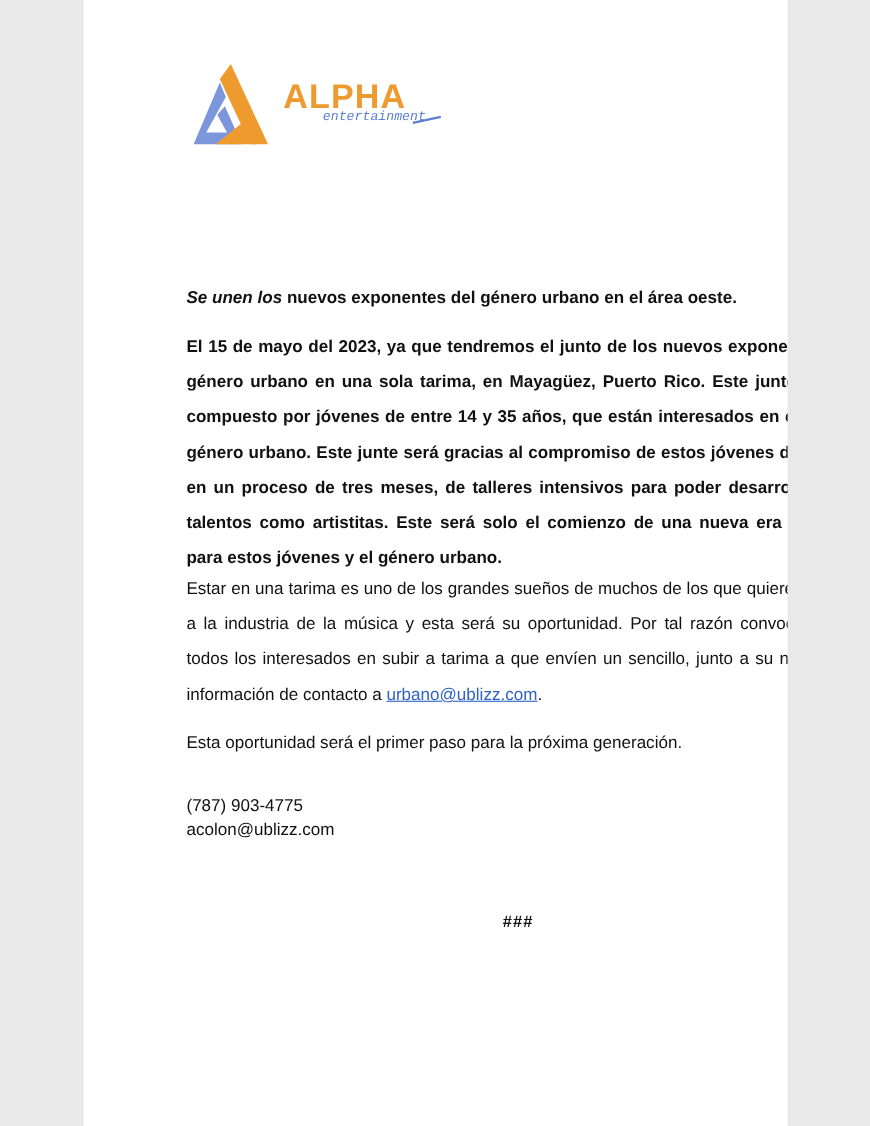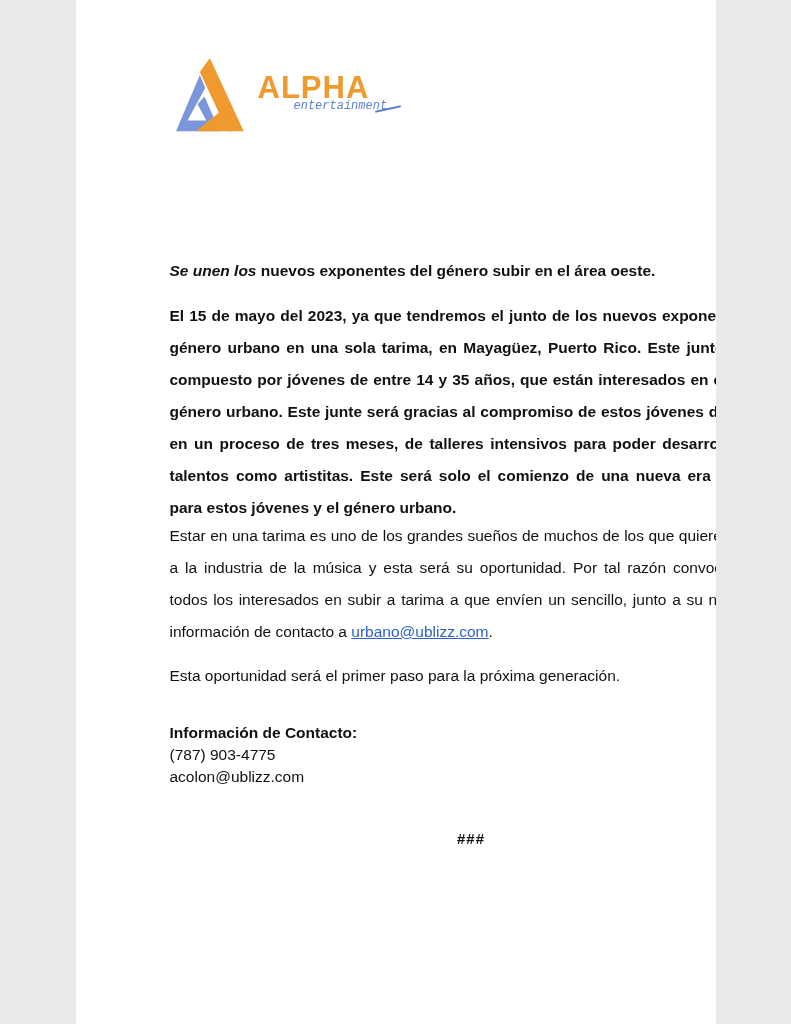--- a/index.html
+++ b/index.html
@@ -126,32 +126,31 @@
       <div class="tagline">
         <span>entertainment</span>
         <span class="tagline-swash"></span>
       </div>
     </div>
   </div>
 
 
 
   <div class="col headline">
-    <span class="lead">Se unen los</span><span> nuevos exponentes del género subir en el área oeste.</span>
+    <span class="lead">Se unen los</span><span> nuevos exponentes del género urbano en el área oeste.</span>
   </div>
 
   <p class="col para p1">El 15 de mayo del 2023, ya que tendremos el junto de los nuevos exponentes del género urbano en una sola tarima, en Mayagüez, Puerto Rico. Este junte estará compuesto por jóvenes de entre 14 y 35 años, que están interesados en entrar al género urbano. Este junte será gracias al compromiso de estos jóvenes de entrar en un proceso de tres meses, de talleres intensivos para poder desarrollar sus talentos como artistitas. Este será solo el comienzo de una nueva era musical para estos jóvenes y el género urbano.</p>
 
   <p class="col para p3">Esta oportunidad será el primer paso para la próxima generación.</p>
 
   <p class="col para p2">
     <span>Estar en una tarima es uno de los grandes sueños de muchos de los que quieren entrar a la industria de la música y esta será su oportunidad. Por tal razón convocamos a todos los interesados en subir a tarima a que envíen un sencillo, junto a su nombre e información de contacto a </span><a class="email-link" href="#">urbano@ublizz.com</a><span>.</span>
   </p>
 
   <div class="contact">
-    <div class="contact-heading">Información de Contacto:</div>
     <div>(787) 903-4775</div>
     <div>acolon@ublizz.com</div>
   </div>
 
   <div class="end-mark">###</div>
 
 </div>
 
 </body></html>

